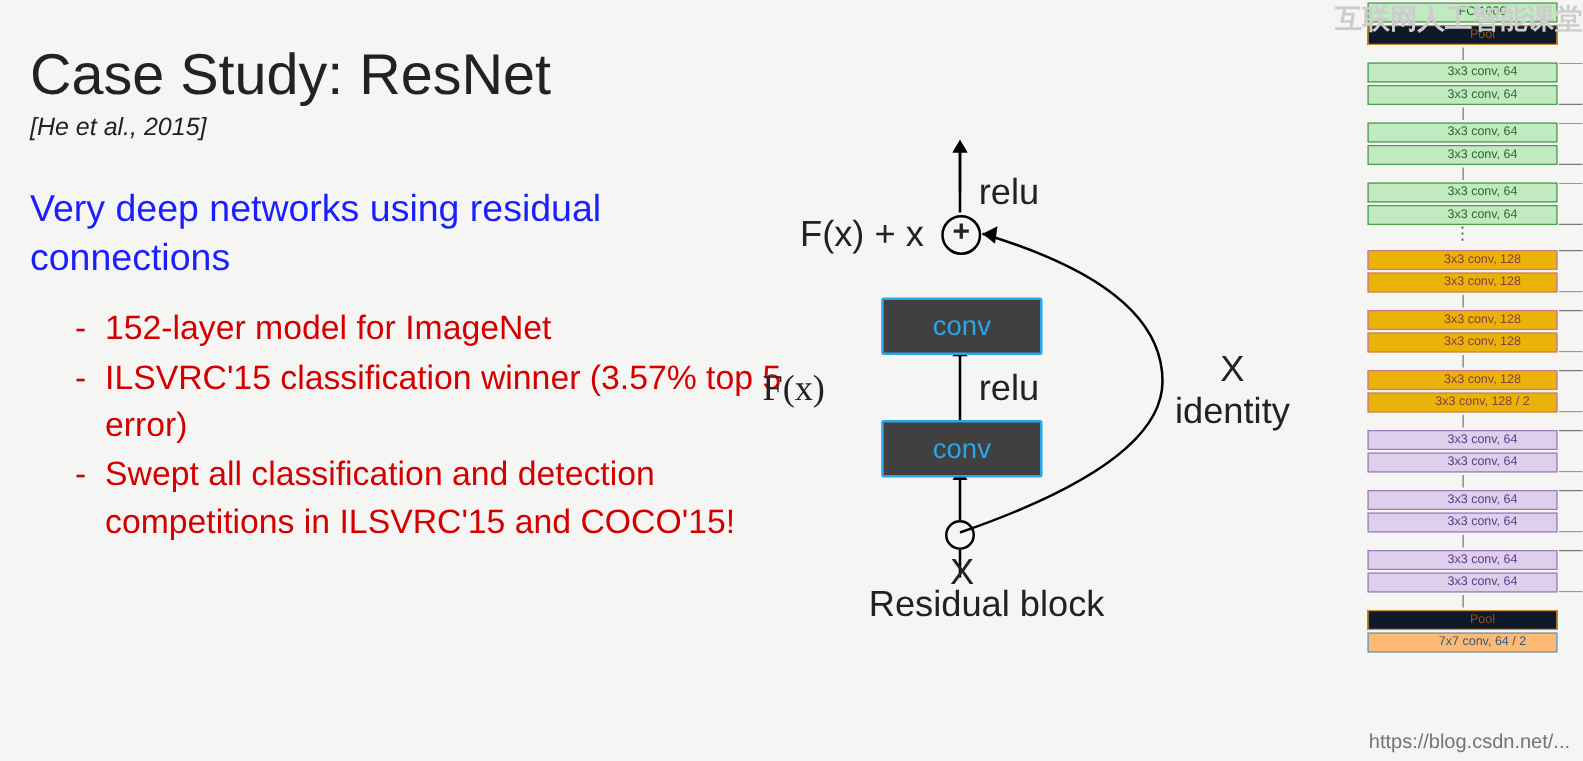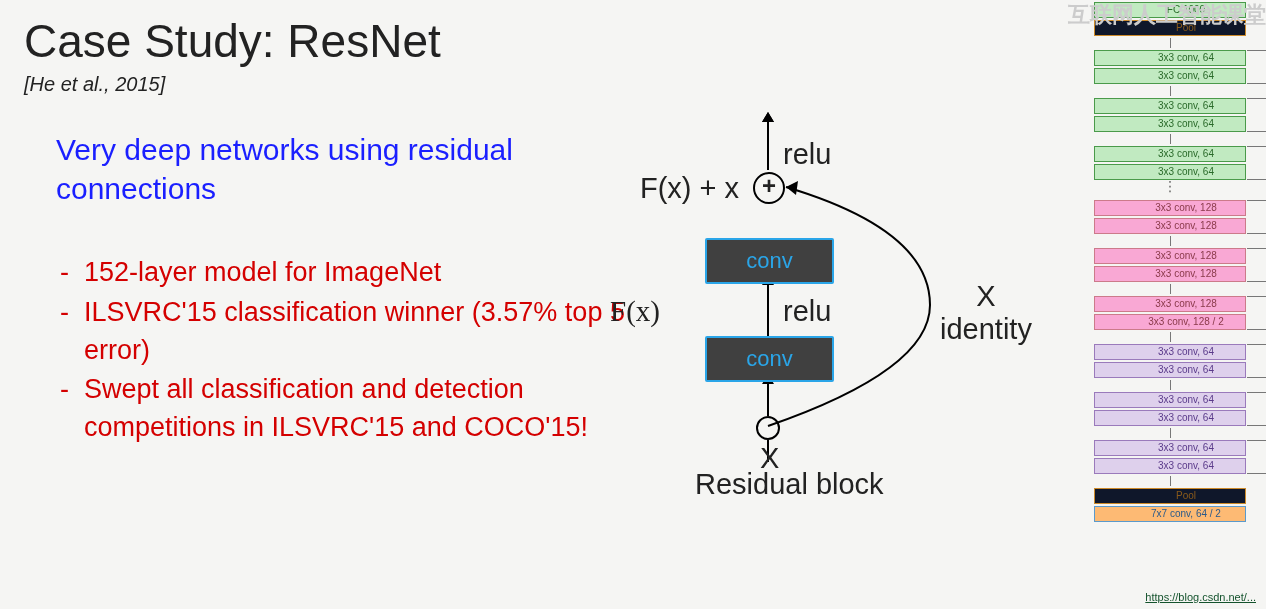--- a/index.html
+++ b/index.html
@@ -11,45 +11,44 @@
     background: #f5f5f3;
     overflow: hidden;
     position: relative;
   }
   .slide {
     position: absolute;
     left: 0;
     top: 0;
     width: 1050px;
     height: 609px;
-    padding: 10px 24px 0 24px;
+    padding: 28px 24px 0 24px;
     box-sizing: border-box;
   }
   .title {
     font-size: 46px;
     color: #222;
     margin: 4px 0 0 0;
     font-weight: 400;
   }
   .citation {
     font-style: italic;
     font-size: 20px;
     color: #222;
     margin-top: 5px;
   }
   .subtitle {
     color: #1a1fff;
     font-size: 30px;
     margin-top: 34px;
     line-height: 1.3;
     max-width: 520px;
-    margin-left: 32px;
   }
   ul.bullets {
-    margin-top: 46px;
+    margin-top: 18px;
     padding-left: 60px;
     max-width: 560px;
   }
   ul.bullets li {
     color: #d40000;
     font-size: 27px;
     line-height: 1.4;
     margin-bottom: 2px;
     list-style-type: "-  ";
   }
@@ -130,42 +129,42 @@
     width: 118px;
     height: 14px;
     line-height: 13px;
     font-size: 10px;
     border: 1px solid;
     position: relative;
     padding-left: 32px;
   }
   .green  { background:#c1eac1; border-color:#4a9a4a; color:#2a6a2a;}
   .orange { background:#0f172a; border-color:#cc8a2a; color:#8a5a1a;}
-  .pink   { background:#f9a8d4; border-color:#cc7a8a; color:#8a3a4a;}
+  .pink   { background:#eab308; border-color:#cc7a8a; color:#8a3a4a;}
   .purple { background:#ded0ec; border-color:#9a7abb; color:#5a3a8a;}
   .blue   { background:#fdba74; border-color:#5a9acc; color:#2a5a8a;}
   .gap { height: 10px; position:relative;}
   .gap::before {
     content:""; position:absolute; left:50%; top:0; width:1px; height:100%;
     background:#777;
   }
   .dots { height:16px; position:relative; text-align:center; color:#666; font-size:14px; line-height:8px;}
   .skip-curve {
     position:absolute; right:-28px; top:50%;
     width:40px; height:32px;
     border:1.2px solid #777; border-left:none;
     border-radius: 0 20px 20px 0;
     transform: translateY(-50%);
   }
   .pair { position:relative; }
   .watermark-tr {
     position:absolute; right:0; top:0; font-size:22px; color:#ccc; font-weight:bold;
   }
   .watermark-br {
-    position:absolute; right:10px; bottom:6px; font-size:11px; color:#14532d;text-decoration:underline;
+    position:absolute; right:10px; bottom:6px; font-size:16px; color:#737373;
   }
 </style>
 </head>
 <body>
 
 <div class="slide">
   <div class="title">Case Study: ResNet</div>
   <div class="citation">[He et al., 2015]</div>
   <div class="subtitle">Very deep networks using residual connections</div>
   <ul class="bullets">

